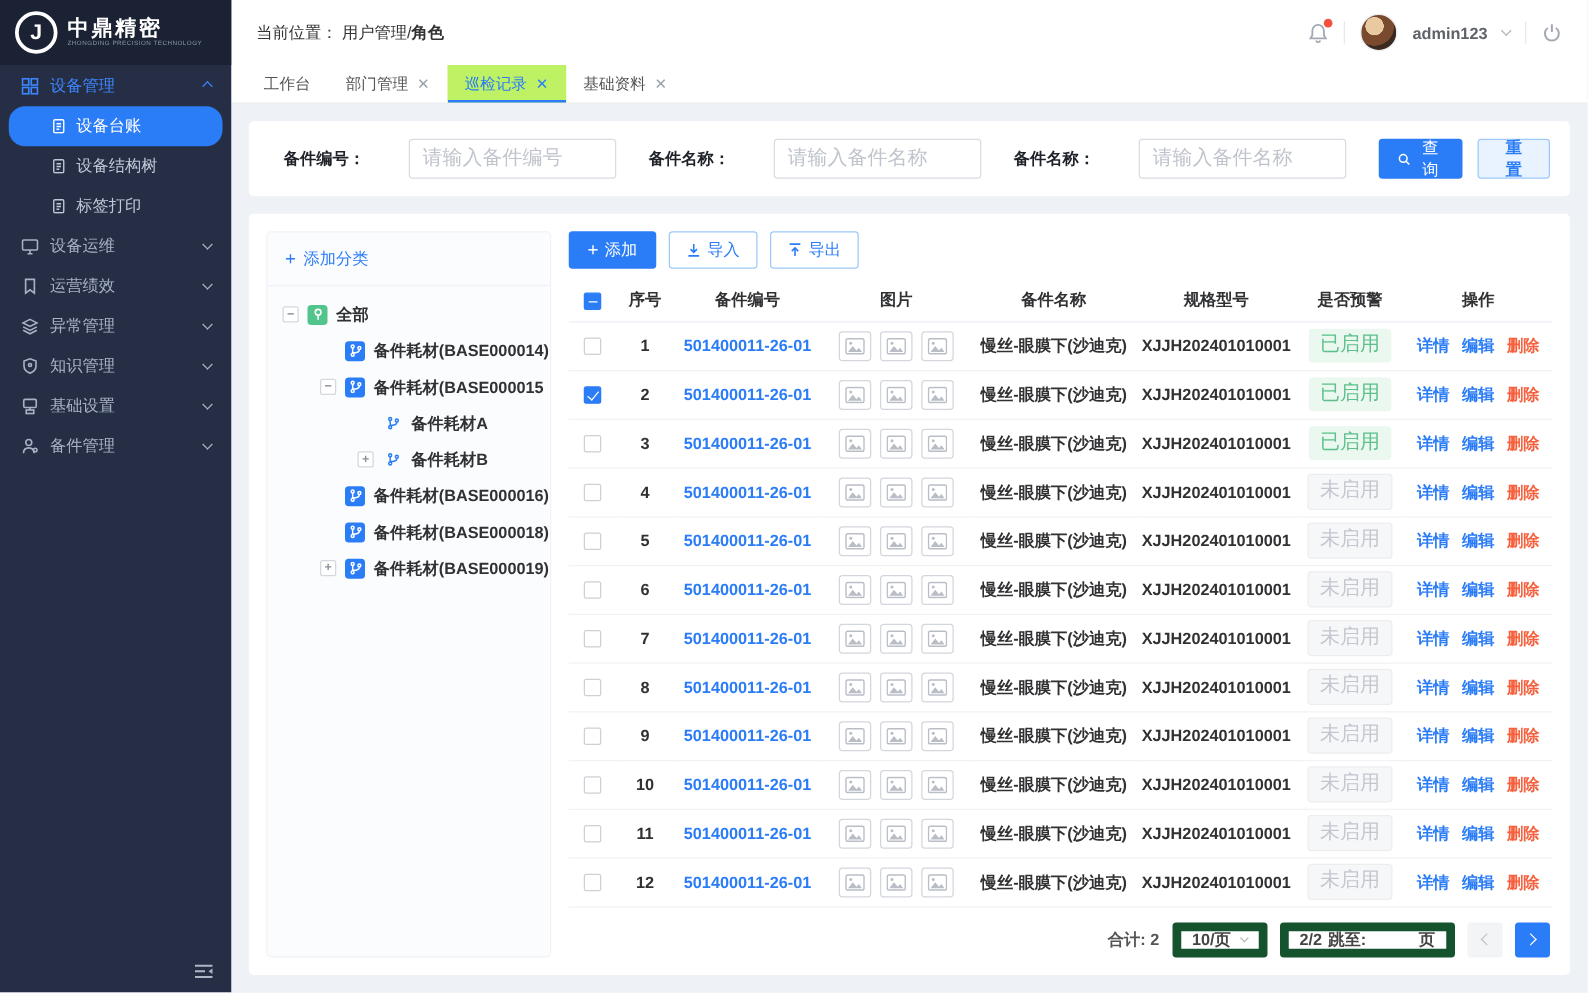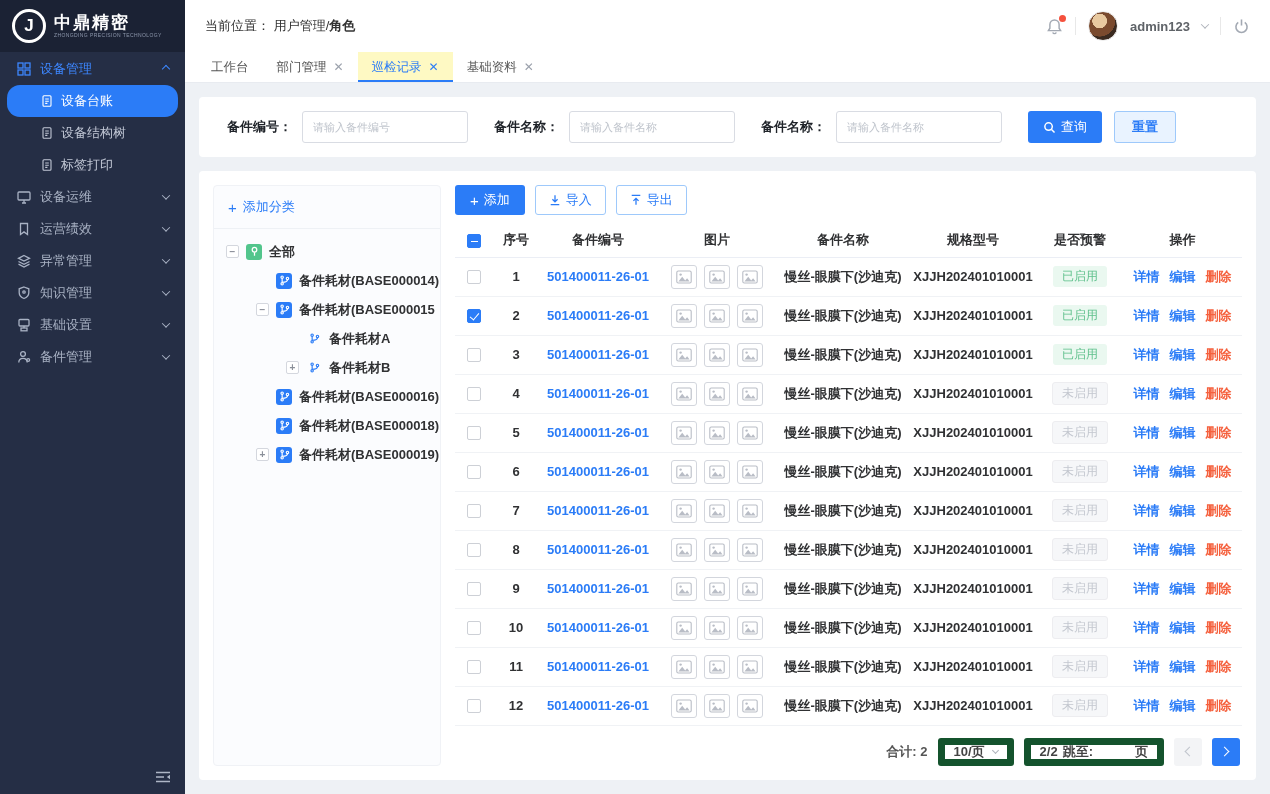--- a/index.html
+++ b/index.html
@@ -31,28 +31,28 @@
   .topbar-right{margin-left:auto;display:flex;align-items:center;gap:12px;color:#9aa0ab;}
   .bell-wrap{position:relative;display:flex;}
   .bell-dot{position:absolute;top:-3px;right:-3px;width:7px;height:7px;border-radius:50%;background:#f5513d;}
   .v-div{width:1px;height:18px;background:#e8e8e8;}
   .avatar{width:30px;height:30px;border-radius:50%;background:radial-gradient(circle at 38% 32%,#e8c9a0 0 28%,#7a4a2e 29% 60%,#3a2a20 61%);border:1px solid #eee;}
   .username{font-size:13px;color:#5f6368;font-weight:bold;}
   
   .tabbar{height:31px;background:#fff;display:flex;align-items:stretch;padding-left:12px;border-bottom:1px solid #e8ebf0;flex-shrink:0;}
   .tab{display:flex;align-items:center;gap:7px;padding:0 14px;font-size:12.5px;color:#555;cursor:pointer;}
   .tab .x{font-size:12px;color:#9aa0ab;line-height:1;}
-  .tab.active{background:#fef9c3;color:#2b7cf7;box-shadow:inset 0 -2px 0 #2b7cf7;}
+  .tab.active{background:#bef264;color:#2b7cf7;box-shadow:inset 0 -2px 0 #2b7cf7;}
   .tab.active .x{color:#2b7cf7;}
   
   .content{flex:1;padding:14px;display:flex;flex-direction:column;min-height:0;}
   .search-card{background:#fff;border-radius:4px;padding:14px 16px 14px 28px;display:flex;align-items:center;flex-shrink:0;}
   .sfield{display:flex;align-items:center;margin-right:26px;}
   .sfield label{font-weight:bold;color:#1f2329;margin-right:10px;white-space:nowrap;}
-  .sfield input{width:166px;height:32px;border:1px solid #d9dce3;border-radius:3px;padding:0 10px;font-size:11px;color:#333;outline:none;font-family:inherit;}
+  .sfield input{width:166px;height:32px;border:1px solid #d9dce3;border-radius:3px;padding:0 10px;font-size:16px;color:#333;outline:none;font-family:inherit;margin-left:25px;}
   .sfield input::placeholder{color:#bfc4cc;}
   .btn{height:32px;border-radius:3px;border:none;display:inline-flex;align-items:center;gap:5px;font-size:13px;cursor:pointer;font-family:inherit;}
   .btn-primary{background:#2b7cf7;color:#fff;padding:0 15px;}
   .btn-reset{background:#e9f3ff;border:1px solid #9ec9fb;color:#2b7cf7;padding:0 17px;margin-left:12px;font-weight:bold;}
   .main-card{flex:1;margin-top:14px;background:#fff;border-radius:4px;padding:14px;display:flex;gap:14px;min-height:0;}
   
   .tree-panel{width:228px;background:#fbfcfe;border:1px solid #f0f2f6;border-radius:4px;flex-shrink:0;overflow:hidden;}
   .tree-add{color:#2b7cf7;padding:12px 14px;border-bottom:1px solid #eef1f5;display:flex;align-items:center;gap:6px;cursor:pointer;font-size:13px;}
   .tree-add .plus{font-size:15px;line-height:1;}
   .tree-body{padding:8px 4px;}
@@ -69,21 +69,21 @@
   .btn-sm{height:30px;font-size:13px;}
   .btn-outline{background:#fff;border:1px solid #9ec9fb;color:#2b7cf7;padding:0 13px;}
   table{width:100%;border-collapse:collapse;table-layout:fixed;}
   th{height:33px;font-size:13px;font-weight:bold;color:#303133;border-bottom:1px solid #ebeef5;text-align:center;}
   td{height:39px;border-bottom:1px solid #f0f2f5;text-align:center;font-size:13px;}
   .code-link{color:#2b7cf7;font-weight:bold;cursor:pointer;}
   .cell-strong{font-weight:bold;color:#303133;}
   .idx{font-weight:bold;}
   .imgs{display:inline-flex;gap:7px;}
   .img-ph{width:26px;height:24px;border:1px solid #d3d6dd;border-radius:3px;background:#fff;display:flex;align-items:center;justify-content:center;color:#b9bdc6;}
-  .badge{display:inline-block;padding:3px 9px;font-size:12px;border-radius:3px;line-height:1.3;}
+  .badge{display:inline-block;padding:3px 9px;font-size:16px;border-radius:3px;line-height:1.3;}
   .badge-enabled{background:#eaf8f0;color:#5fc08c;}
   .badge-disabled{background:#f6f7f9;color:#c3c7cf;border:1px solid #ededf0;}
   .act{display:inline-flex;gap:10px;}
   .act span{cursor:pointer;font-weight:bold;}
   .act .a-primary{color:#2b7cf7;}
   .act .a-danger{color:#f5603d;}
   .cb{width:14px;height:14px;border:1px solid #cdd0d6;border-radius:2px;background:#fff;display:inline-block;vertical-align:middle;position:relative;cursor:pointer;}
   .cb.checked{background:#2b7cf7;border-color:#2b7cf7;}
   .cb.checked::after{content:"";position:absolute;left:4px;top:1px;width:4px;height:8px;border-right:1.6px solid #fff;border-bottom:1.6px solid #fff;transform:rotate(40deg);}
   .cb.indet{background:#2b7cf7;border-color:#2b7cf7;}

